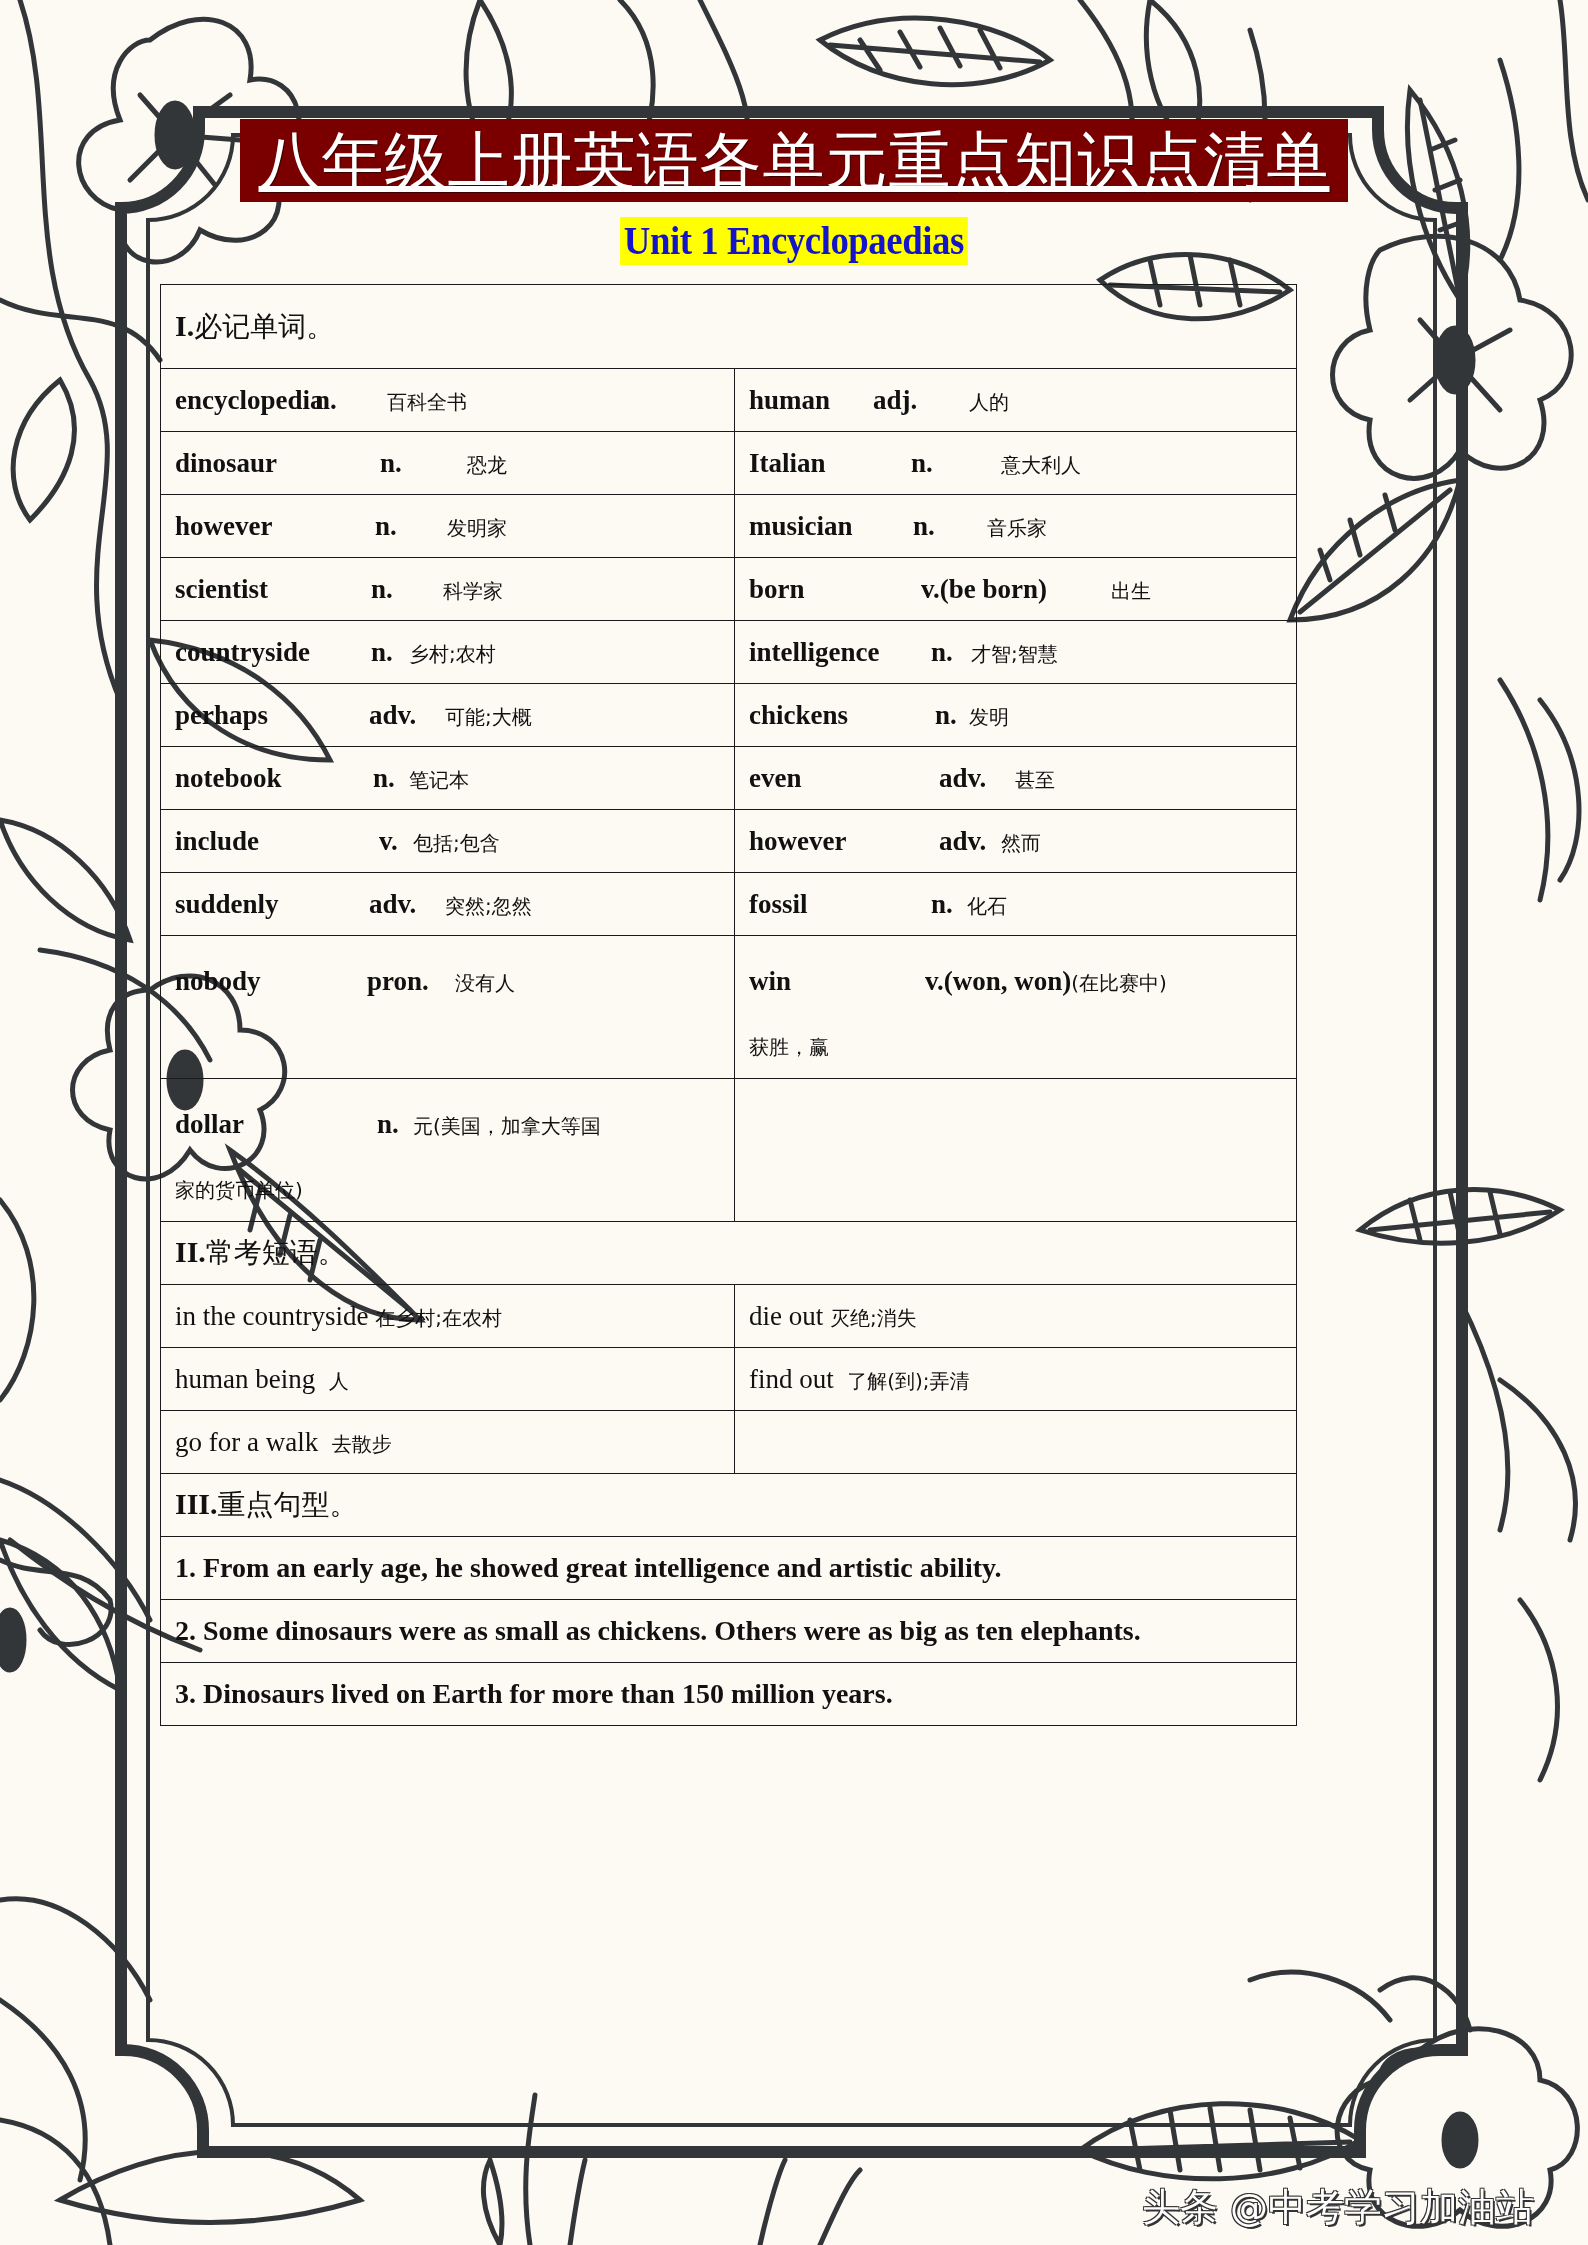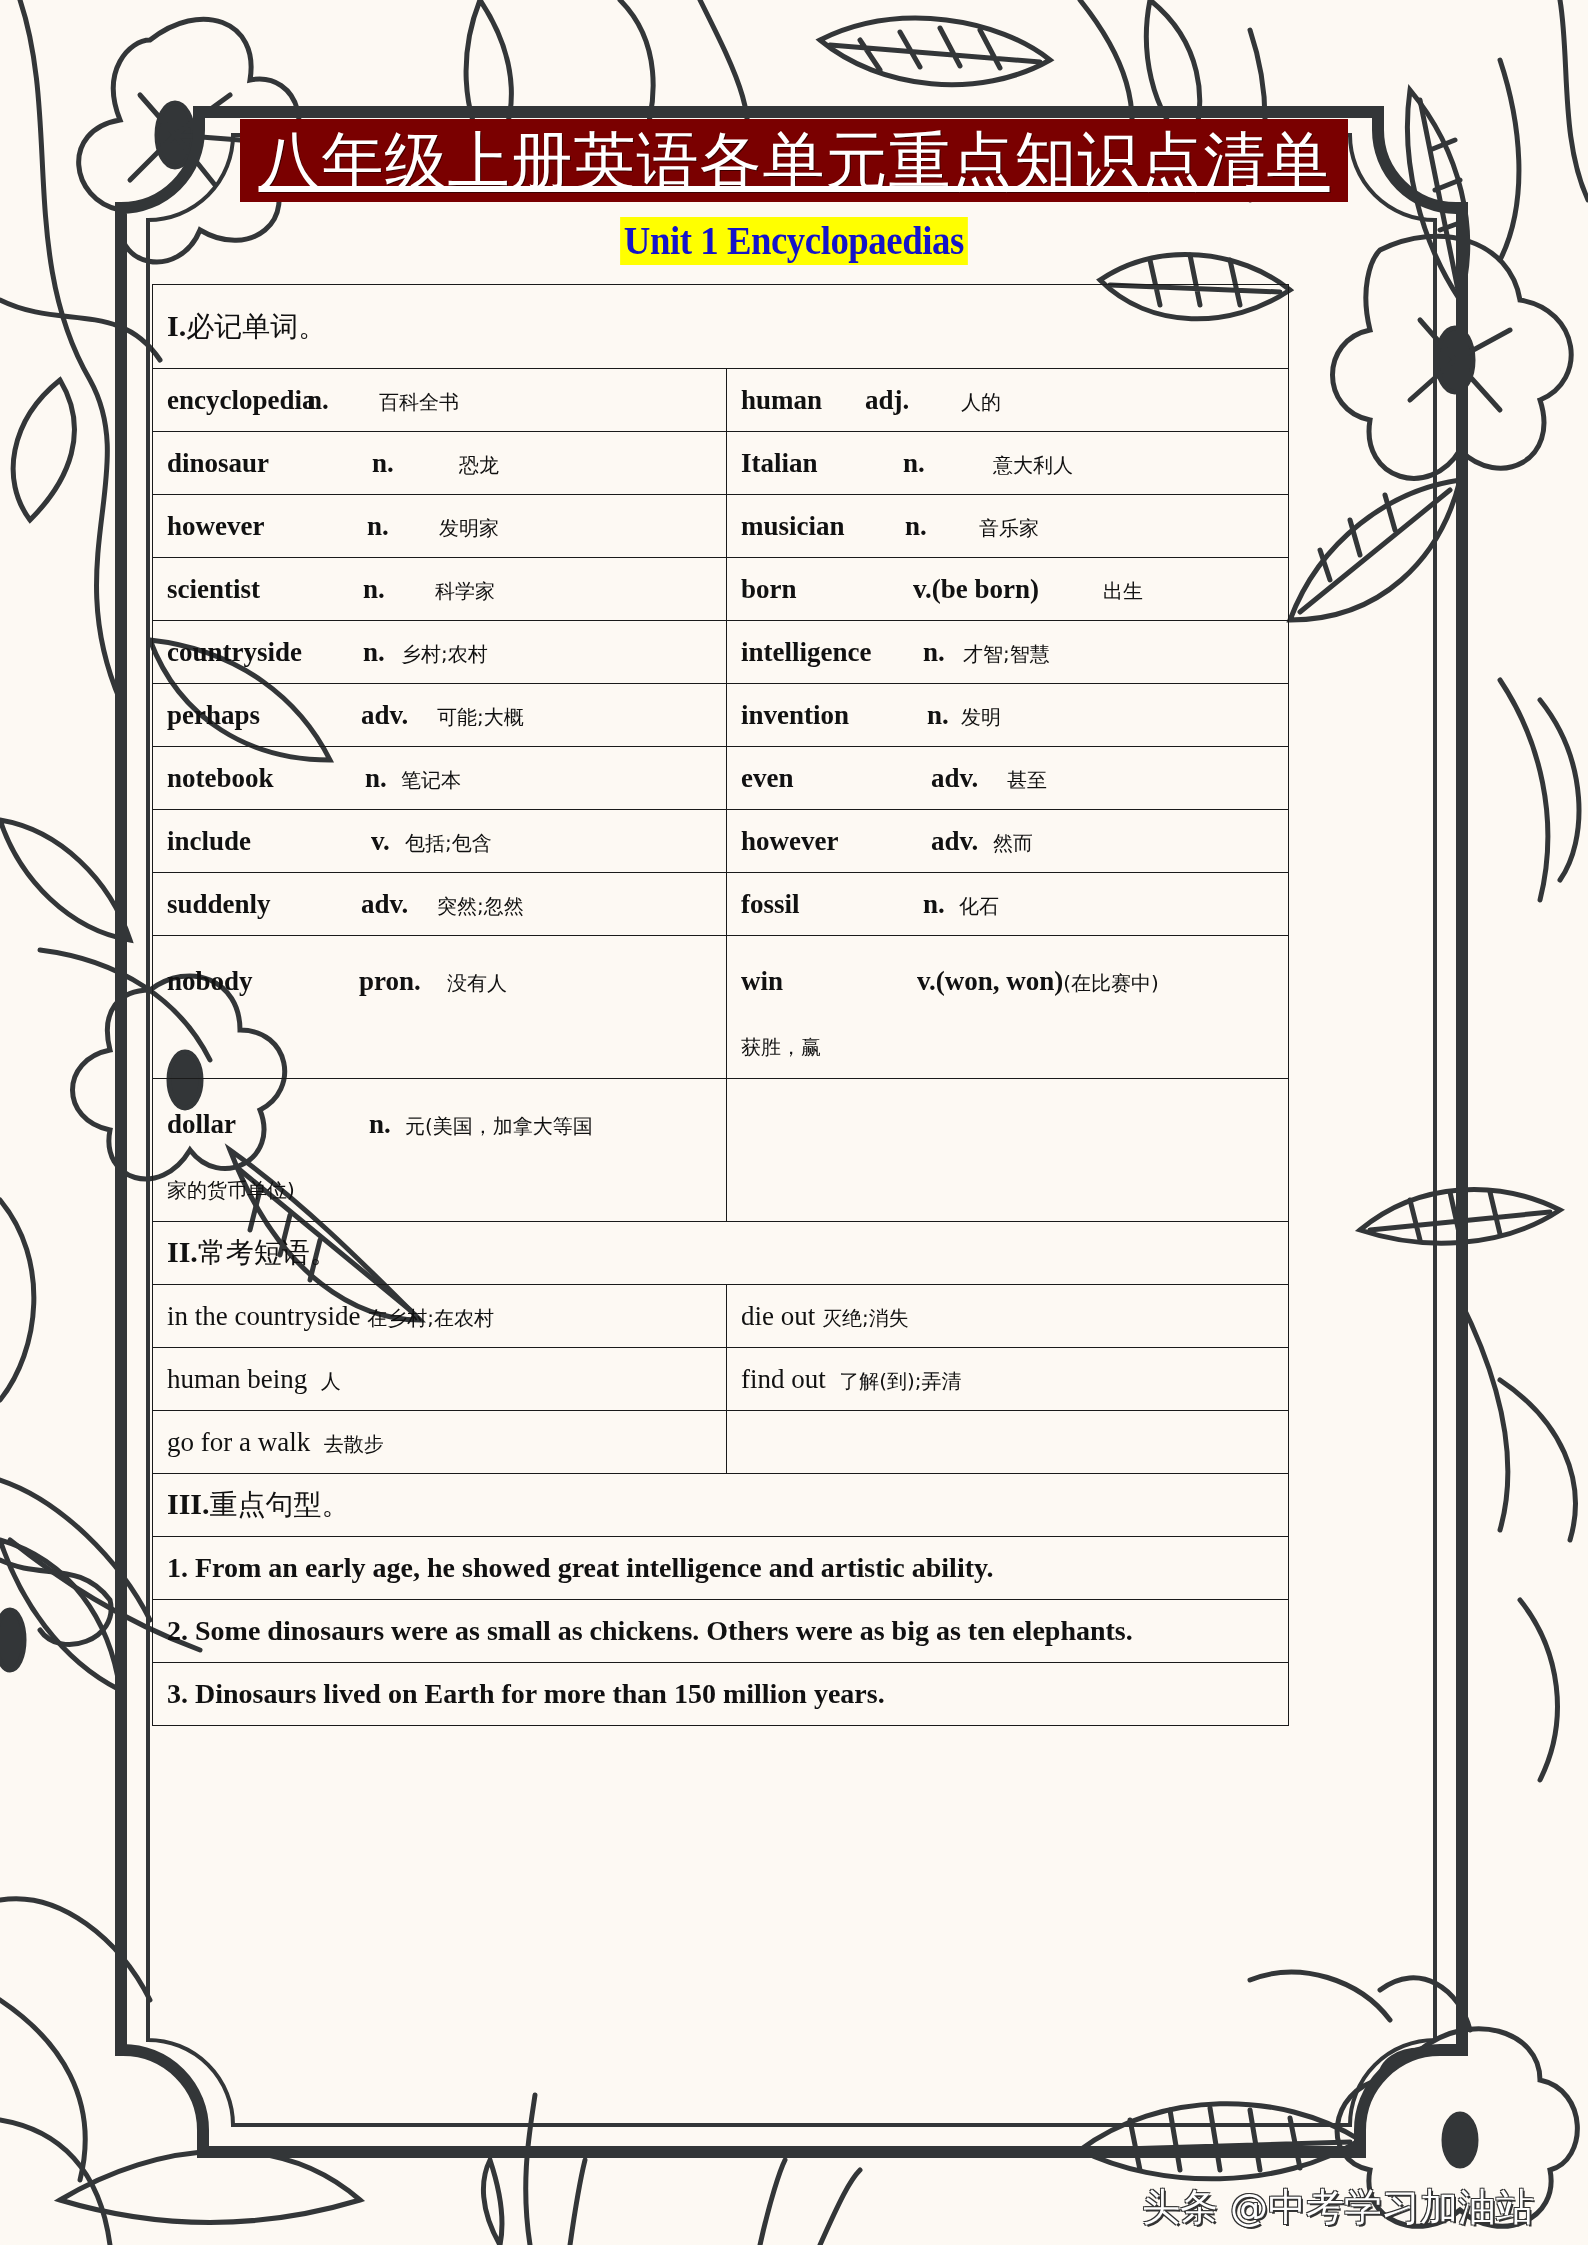--- a/index.html
+++ b/index.html
@@ -23,21 +23,21 @@
   }
   .subtitle-wrap { position:absolute; left:0; width:1588px; top:217px; text-align:center; }
   .subtitle {
     display:inline-block; background:#ffff00; color:#1414c8;
     font-family:"Liberation Serif",serif; font-weight:bold;
     font-size:40px; line-height:48px; padding:0 4px; letter-spacing:-0.5px;
     transform:scaleX(0.92);
   }
 
   table.vocab {
-    position:absolute; left:152px; top:284px; width:1136px;
+    position:absolute; left:160px; top:284px; width:1136px;
     border-collapse:collapse; table-layout:fixed;
     font-size:27px;
     border-radius:23px;
   }
   table.vocab td {
     border:1.5px solid #1a1a1a; padding:0 0 0 14px; vertical-align:middle;
     height:62px; white-space:nowrap; overflow:visible;
   }
   td.section { height:83px !important; font-size:30px; }
   td.section .roman { font-weight:bold; font-family:"Liberation Serif",serif; }
@@ -179,21 +179,21 @@
     <tr>
       <td><span class="w" style="width:196px">scientist</span><span class="pos" style="width:72px">n.</span><span class="zh">科学家</span></td>
       <td><span class="w" style="width:172px">born</span><span class="pos" style="width:190px">v.(be born)</span><span class="zh">出生</span></td>
     </tr>
     <tr>
       <td><span class="w" style="width:196px">countryside</span><span class="pos" style="width:38px">n.</span><span class="zh">乡村;农村</span></td>
       <td><span class="w" style="width:182px">intelligence</span><span class="pos" style="width:40px">n.</span><span class="zh">才智;智慧</span></td>
     </tr>
     <tr>
       <td><span class="w" style="width:194px">perhaps</span><span class="pos" style="width:76px">adv.</span><span class="zh">可能;大概</span></td>
-      <td><span class="w" style="width:186px">invention</span><span class="pos" style="width:34px">n.</span><span class="zh">发明</span></td>
+      <td><span class="w" style="width:186px">chickens</span><span class="pos" style="width:34px">n.</span><span class="zh">发明</span></td>
     </tr>
     <tr>
       <td><span class="w" style="width:198px">notebook</span><span class="pos" style="width:36px">n.</span><span class="zh">笔记本</span></td>
       <td><span class="w" style="width:190px">even</span><span class="pos" style="width:76px">adv.</span><span class="zh">甚至</span></td>
     </tr>
     <tr>
       <td><span class="w" style="width:204px">include</span><span class="pos" style="width:34px">v.</span><span class="zh">包括;包含</span></td>
       <td><span class="w" style="width:190px">however</span><span class="pos" style="width:62px">adv.</span><span class="zh">然而</span></td>
     </tr>
     <tr>

